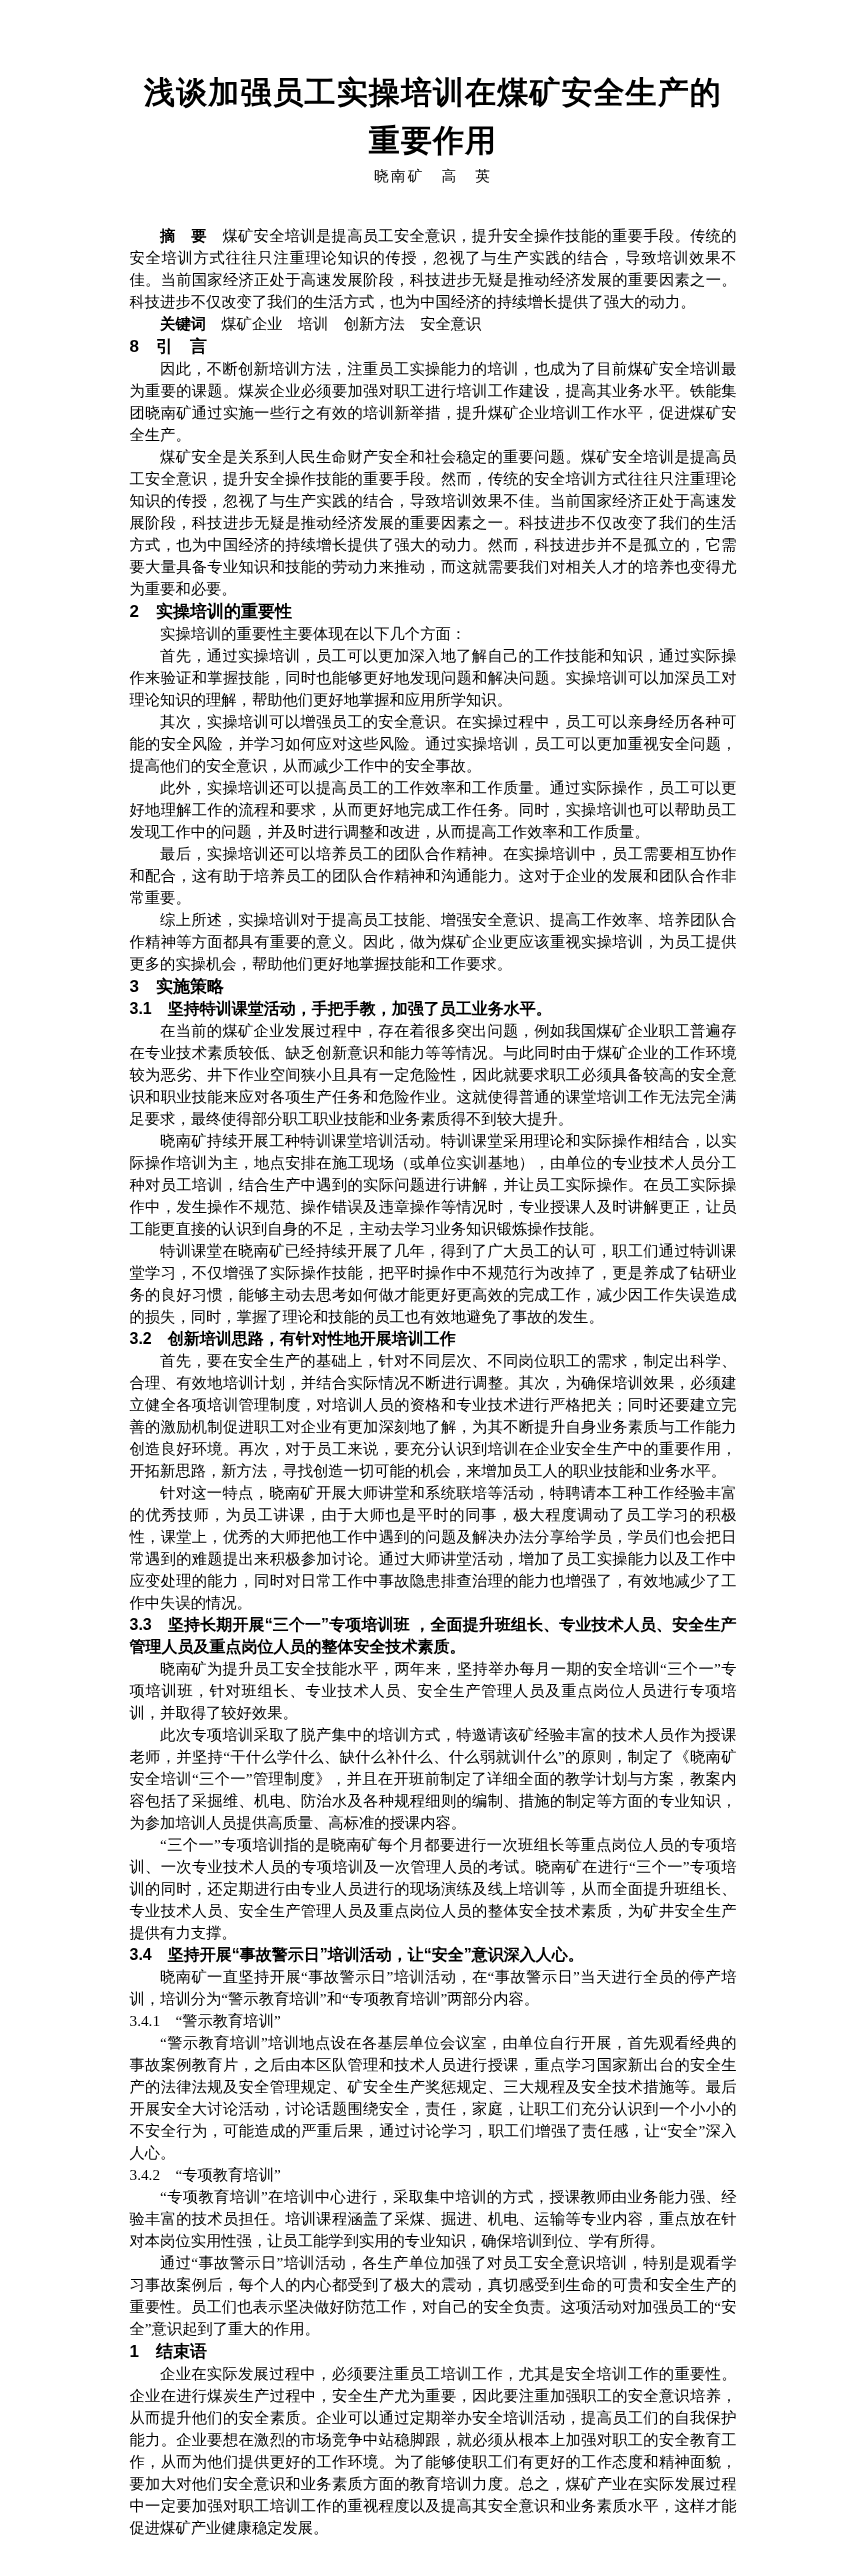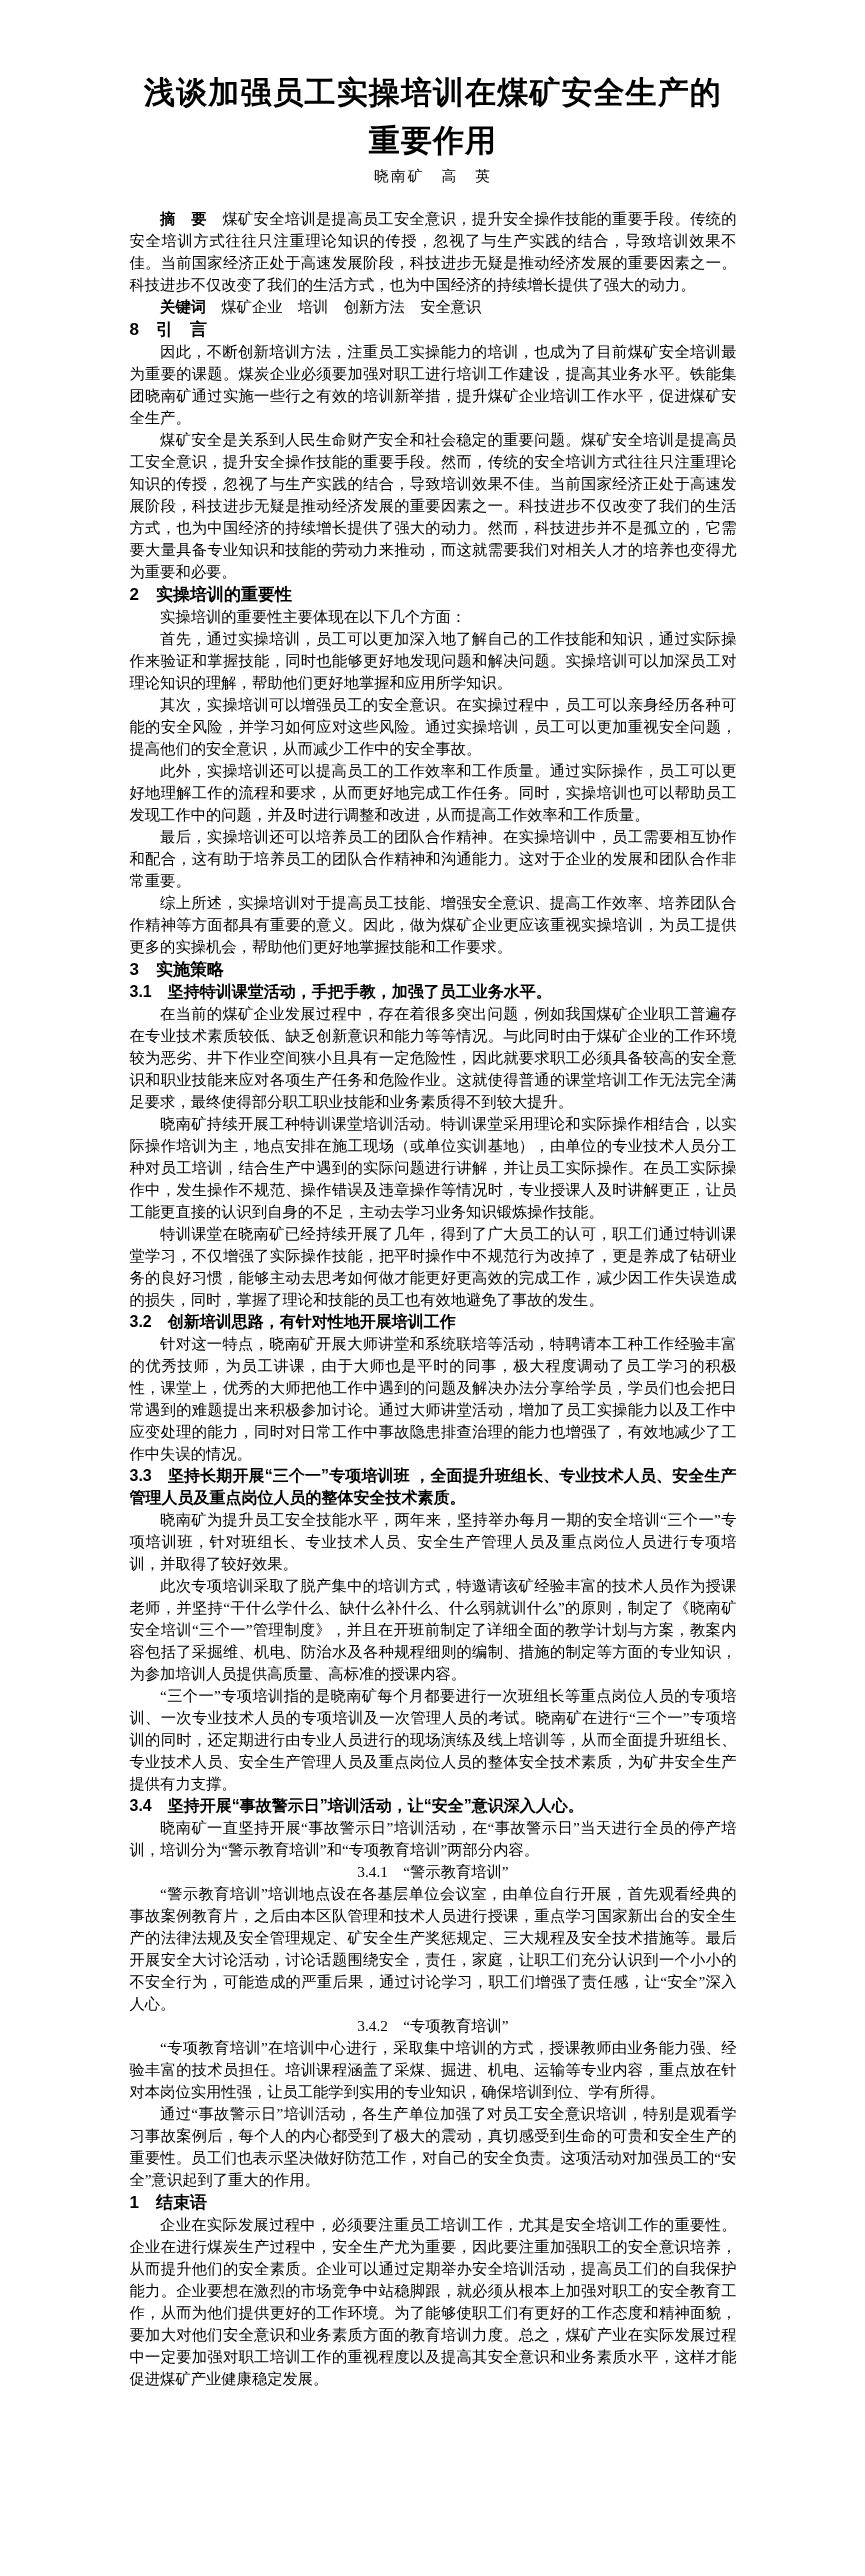--- a/index.html
+++ b/index.html
@@ -25,21 +25,21 @@
   .author {
     text-align: center;
     font-size: 14.7px;
     letter-spacing: 2.2px;
   }
   .para {
     margin: 0;
     text-indent: 2em;
     text-align: justify;
   }
-  .abstract-para { margin-top: 21px; }
+  .abstract-para { margin-top: 38px; }
   .lbl { font-weight: 700; }
   .lbl-gap { display: inline-block; width: 1em; }
   .h1 {
     font-family: "Liberation Sans", sans-serif;
     font-weight: 700;
     font-size: 17px;
     line-height: 23px;
     margin: 0;
     text-align: left;
   }
@@ -50,21 +50,21 @@
     line-height: 22px;
     margin: 0;
     text-align: justify;
   }
   .h3 {
     font-family: "Liberation Serif", serif;
     font-weight: 400;
     font-size: 15.3px;
     line-height: 22px;
     margin: 0;
-    text-align: center;
+    text-align: left;
   }
 </style>
 </head>
 <body>
 
 <div class="page">
 
   <div class="title">
     <div>浅谈加强员工实操培训在煤矿安全生产的</div>
     <div>重要作用</div>
@@ -89,20 +89,21 @@
   <p class="para">综上所述，实操培训对于提高员工技能、增强安全意识、提高工作效率、培养团队合作精神等方面都具有重要的意义。因此，做为煤矿企业更应该重视实操培训，为员工提供更多的实操机会，帮助他们更好地掌握技能和工作要求。</p>
 
   <h2 class="h1">3　实施策略</h2>
 
   <h3 class="h2">3.1　坚持特训课堂活动，手把手教，加强了员工业务水平。</h3>
   <p class="para">在当前的煤矿企业发展过程中，存在着很多突出问题，例如我国煤矿企业职工普遍存在专业技术素质较低、缺乏创新意识和能力等等情况。与此同时由于煤矿企业的工作环境较为恶劣、井下作业空间狭小且具有一定危险性，因此就要求职工必须具备较高的安全意识和职业技能来应对各项生产任务和危险作业。这就使得普通的课堂培训工作无法完全满足要求，最终使得部分职工职业技能和业务素质得不到较大提升。</p>
   <p class="para">晓南矿持续开展工种特训课堂培训活动。特训课堂采用理论和实际操作相结合，以实际操作培训为主，地点安排在施工现场（或单位实训基地），由单位的专业技术人员分工种对员工培训，结合生产中遇到的实际问题进行讲解，并让员工实际操作。在员工实际操作中，发生操作不规范、操作错误及违章操作等情况时，专业授课人及时讲解更正，让员工能更直接的认识到自身的不足，主动去学习业务知识锻炼操作技能。</p>
   <p class="para">特训课堂在晓南矿已经持续开展了几年，得到了广大员工的认可，职工们通过特训课堂学习，不仅增强了实际操作技能，把平时操作中不规范行为改掉了，更是养成了钻研业务的良好习惯，能够主动去思考如何做才能更好更高效的完成工作，减少因工作失误造成的损失，同时，掌握了理论和技能的员工也有效地避免了事故的发生。</p>
 
   <h3 class="h2">3.2　创新培训思路，有针对性地开展培训工作</h3>
+  <p class="para">首先，要在安全生产的基础上，针对不同层次、不同岗位职工的需求，制定出科学、合理、有效地培训计划，并结合实际情况不断进行调整。其次，为确保培训效果，必须建立健全各项培训管理制度，对培训人员的资格和专业技术进行严格把关；同时还要建立完善的激励机制促进职工对企业有更加深刻地了解，为其不断提升自身业务素质与工作能力创造良好环境。再次，对于员工来说，要充分认识到培训在企业安全生产中的重要作用，开拓新思路，新方法，寻找创造一切可能的机会，来增加员工人的职业技能和业务水平。</p>
   <p class="para">针对这一特点，晓南矿开展大师讲堂和系统联培等活动，特聘请本工种工作经验丰富的优秀技师，为员工讲课，由于大师也是平时的同事，极大程度调动了员工学习的积极性，课堂上，优秀的大师把他工作中遇到的问题及解决办法分享给学员，学员们也会把日常遇到的难题提出来积极参加讨论。通过大师讲堂活动，增加了员工实操能力以及工作中应变处理的能力，同时对日常工作中事故隐患排查治理的能力也增强了，有效地减少了工作中失误的情况。</p>
 
   <h3 class="h2">3.3　坚持长期开展“三个一”专项培训班 ，全面提升班组长、专业技术人员、安全生产管理人员及重点岗位人员的整体安全技术素质。</h3>
   <p class="para">晓南矿为提升员工安全技能水平，两年来，坚持举办每月一期的安全培训“三个一”专项培训班，针对班组长、专业技术人员、安全生产管理人员及重点岗位人员进行专项培训，并取得了较好效果。</p>
   <p class="para">此次专项培训采取了脱产集中的培训方式，特邀请该矿经验丰富的技术人员作为授课老师，并坚持“干什么学什么、缺什么补什么、什么弱就训什么”的原则，制定了《晓南矿安全培训“三个一”管理制度》，并且在开班前制定了详细全面的教学计划与方案，教案内容包括了采掘维、机电、防治水及各种规程细则的编制、措施的制定等方面的专业知识，为参加培训人员提供高质量、高标准的授课内容。</p>
   <p class="para">“三个一”专项培训指的是晓南矿每个月都要进行一次班组长等重点岗位人员的专项培训、一次专业技术人员的专项培训及一次管理人员的考试。晓南矿在进行“三个一”专项培训的同时，还定期进行由专业人员进行的现场演练及线上培训等，从而全面提升班组长、专业技术人员、安全生产管理人员及重点岗位人员的整体安全技术素质，为矿井安全生产提供有力支撑。</p>
 
   <h3 class="h2">3.4　坚持开展“事故警示日”培训活动，让“安全”意识深入人心。</h3>
   <p class="para">晓南矿一直坚持开展“事故警示日”培训活动，在“事故警示日”当天进行全员的停产培训，培训分为“警示教育培训”和“专项教育培训”两部分内容。</p>
 

